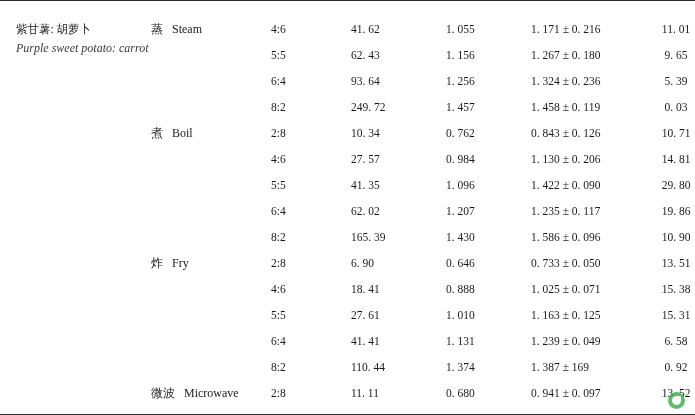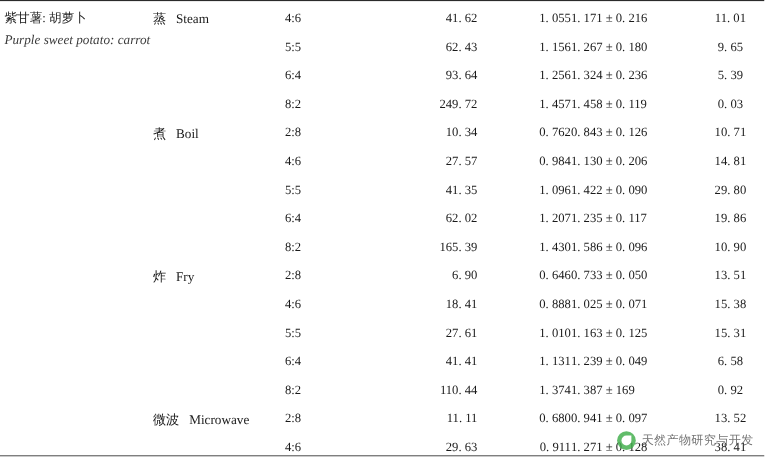--- a/index.html
+++ b/index.html
@@ -13,21 +13,21 @@
     font-family: "Liberation Serif", serif;
     color: #1a1a1a;
     overflow: hidden;
     position: relative;
   }
   .sheet {
     position: relative;
     width: 695px;
     height: 415px;
     box-sizing: border-box;
-    padding: 4px;
+    padding: 16px;
   }
   table.data {
     border-collapse: collapse;
     width: 695px;
     table-layout: fixed;
     font-size: 11.5px;
   }
   table.data td {
     padding: 0;
     vertical-align: top;
@@ -68,21 +68,21 @@
     font-size: 12px;
     margin-left: 48px;
   }
   .cell-ratio {
     padding-left: 12px;
     text-align: left;
     font-size: 11.5px;
     margin-top: 32px;
   }
   .num {
-    text-align: right;
+    text-align: left;
     padding-right: 14px;
     font-size: 11.5px;
   }
   .num-pm {
     font-size: 11.5px;
     padding-right: 6px;
   }
   .num-last {
     text-align: center;
     padding-right: 22px;
@@ -337,15 +337,14 @@
         <td class="num-last">38. 41</td>
       </tr>
 
     </tbody>
   </table>
 
   <div class="rule-bottom"></div>
 
   <div class="watermark">
     <span class="wm-logo"></span>
-    <span class="wm-text">天然产物研究与开发</span>
   </div>
 </div>
 
 </body></html>

